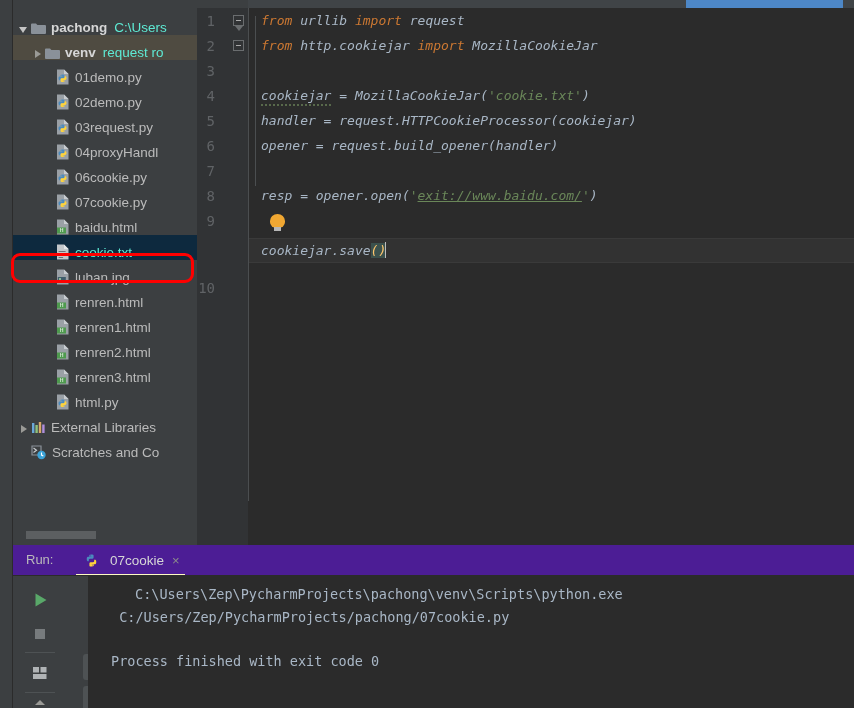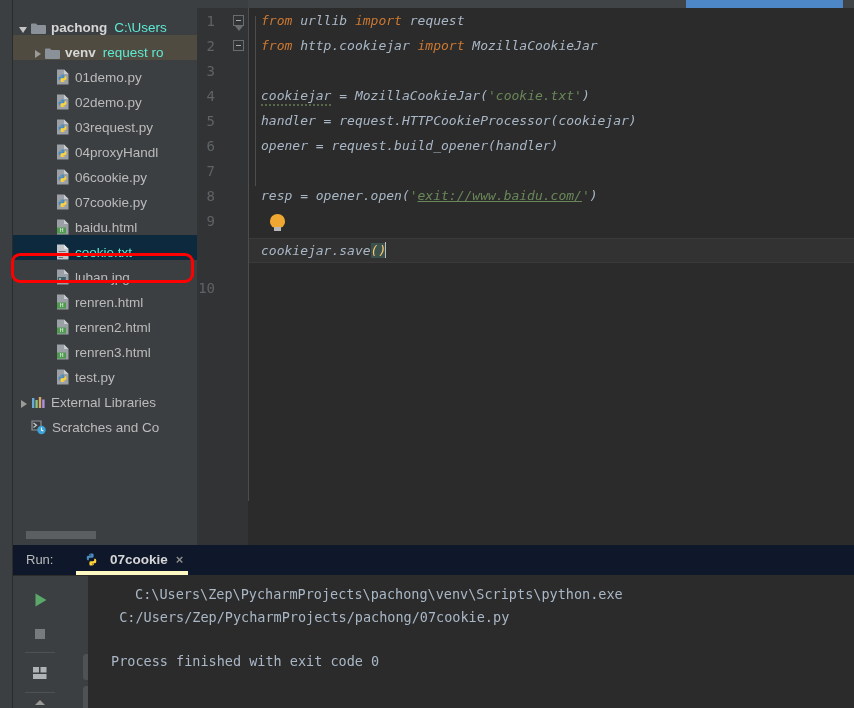--- a/index.html
+++ b/index.html
@@ -81,24 +81,24 @@
            vertical-align: -3px; margin-left: -1px; }
   .line-hl { position: absolute; left: 51px; width: 606px; height: 25px; background: #323232;
              border-top: 1px solid #3a3a3a; border-bottom: 1px solid #3a3a3a; }
   .bulb { position: absolute; width: 15px; height: 18px; }
   .bulb .glass { position: absolute; left: 0; top: 0; width: 15px; height: 14px;
                  background: #f0a732; border-radius: 50% 50% 42% 42%; }
   .bulb .base { position: absolute; left: 4px; top: 13px; width: 7px; height: 4px; background: #b7b7b7; }
 
   
   .run-panel { position: absolute; left: 13px; top: 545px; width: 841px; height: 163px; background: #3c3f41; }
-  .run-header { position: absolute; left: 0; top: 0; width: 841px; height: 31px; background: #0f172a; }
+  .run-header { position: absolute; left: 0; top: 0; width: 841px; height: 31px; background: #4c1d95; }
   .run-label { position: absolute; left: 13px; top: 7px; font-size: 13px; color: #bbbbbb; }
   .run-tab { position: absolute; left: 63px; top: 2px; height: 29px; display: flex; align-items: center;
-             padding: 0 5px 0 8px; border-bottom: 5px solid #fef9c3; font-weight: bold; }
+             padding: 0 5px 0 8px; border-bottom: 2px solid #fef9c3; }
   .run-tab .name { font-size: 13.5px; color: #d6d6d6; margin: 0 8px 0 6px; }
   .tab-close { font-size: 13px; color: #8c8c8c; cursor: default; }
   .run-header-line { position: absolute; left: 0; top: 30px; width: 841px; height: 1px; background: #2b2b2b; }
 
   .run-toolbar { position: absolute; left: 0; top: 31px; width: 62px; height: 132px; background: #3c3f41; }
   .run-toolbar2 { position: absolute; left: 62px; top: 31px; width: 42px; height: 132px; background: #3c3f41; }
   .tbtn { position: absolute; width: 26px; height: 26px; }
   .sep-h { position: absolute; width: 30px; height: 1px; background: #4e5254; }
   .toggled { background: #4e5254; border-radius: 3px; }
 
@@ -268,55 +268,66 @@
           <svg width="15" height="16" viewBox="0 0 15 16">
               <path d="M2 .5h7l4.5 4.5v10.5H2z" fill="#9aa0a6"></path>
               <path d="M9 .5L13.5 5H9z" fill="#c8ccd0"></path>
               <rect x="2" y="8.5" width="9" height="6" fill="#4e9a4e"></rect>
               <text x="6.5" y="13.3" font-size="5.5" fill="#fff" text-anchor="middle" font-family="DejaVu Sans">H</text>
             </svg>
         </span>
         <span class="lbl">renren.html</span>
       </div>
 
-
       <div class="row indent-file">
         <span class="ico">
           <svg width="15" height="16" viewBox="0 0 15 16">
               <path d="M2 .5h7l4.5 4.5v10.5H2z" fill="#9aa0a6"></path>
               <path d="M9 .5L13.5 5H9z" fill="#c8ccd0"></path>
               <rect x="2" y="8.5" width="9" height="6" fill="#4e9a4e"></rect>
               <text x="6.5" y="13.3" font-size="5.5" fill="#fff" text-anchor="middle" font-family="DejaVu Sans">H</text>
             </svg>
         </span>
-        <span class="lbl">renren2.html</span>
+        <span class="lbl">renren1.html</span>
       </div>
 
       <div class="row indent-file">
         <span class="ico">
           <svg width="15" height="16" viewBox="0 0 15 16">
               <path d="M2 .5h7l4.5 4.5v10.5H2z" fill="#9aa0a6"></path>
               <path d="M9 .5L13.5 5H9z" fill="#c8ccd0"></path>
               <rect x="2" y="8.5" width="9" height="6" fill="#4e9a4e"></rect>
               <text x="6.5" y="13.3" font-size="5.5" fill="#fff" text-anchor="middle" font-family="DejaVu Sans">H</text>
             </svg>
         </span>
+        <span class="lbl">renren2.html</span>
+      </div>
+
+      <div class="row indent-file">
+        <span class="ico">
+          <svg width="15" height="16" viewBox="0 0 15 16">
+              <path d="M2 .5h7l4.5 4.5v10.5H2z" fill="#9aa0a6"></path>
+              <path d="M9 .5L13.5 5H9z" fill="#c8ccd0"></path>
+              <rect x="2" y="8.5" width="9" height="6" fill="#4e9a4e"></rect>
+              <text x="6.5" y="13.3" font-size="5.5" fill="#fff" text-anchor="middle" font-family="DejaVu Sans">H</text>
+            </svg>
+        </span>
         <span class="lbl">renren3.html</span>
       </div>
 
       <div class="row indent-file">
         <span class="ico">
           <svg width="15" height="16" viewBox="0 0 15 16">
               <path d="M2 .5h7l4.5 4.5v10.5H2z" fill="#9aa0a6"></path>
               <path d="M9 .5L13.5 5H9z" fill="#c8ccd0"></path>
               <path d="M7.3 5.4c-1.9 0-1.8 0.8-1.8 0.8l0 .9h1.9v.3H4.8s-1.3-.15-1.3 1.9c0 2 1.1 1.95 1.1 1.95h.7v-.95s-.04-1.1 1.1-1.1h1.9s1.05.02 1.05-1V6.4s.16-1-1.25-1zm-1 .6a.35.35 0 110 .7.35.35 0 010-.7z" fill="#4b8bbe"></path>
               <path d="M7.7 13c1.9 0 1.8-.8 1.8-.8l0-.9H7.6v-.3h2.6s1.3.15 1.3-1.9c0-2-1.1-1.95-1.1-1.95h-.7v.95s.04 1.1-1.1 1.1H6.7s-1.05-.02-1.05 1V12s-.16 1 1.25 1zm1-.6a.35.35 0 110-.7.35.35 0 010 .7z" fill="#ffd43b"></path>
             </svg>
         </span>
-        <span class="lbl">test.py</span>
+        <span class="lbl">html.py</span>
       </div>
 
       <div class="row">
         <span class="arrow right"></span>
         <span class="ico">
           <svg width="15" height="14" viewBox="0 0 15 14">
               <rect x="1" y="2" width="2.4" height="10" fill="#6aa8d8"></rect>
               <rect x="4.4" y="4" width="2.4" height="8" fill="#8ec07c"></rect>
               <rect x="7.8" y="1" width="2.4" height="11" fill="#d8a86a"></rect>
               <rect x="11.2" y="3.5" width="2.4" height="8.5" fill="#b08edc"></rect>

